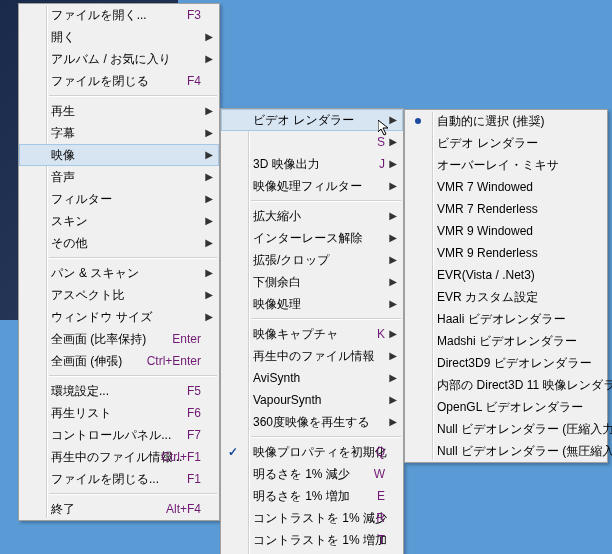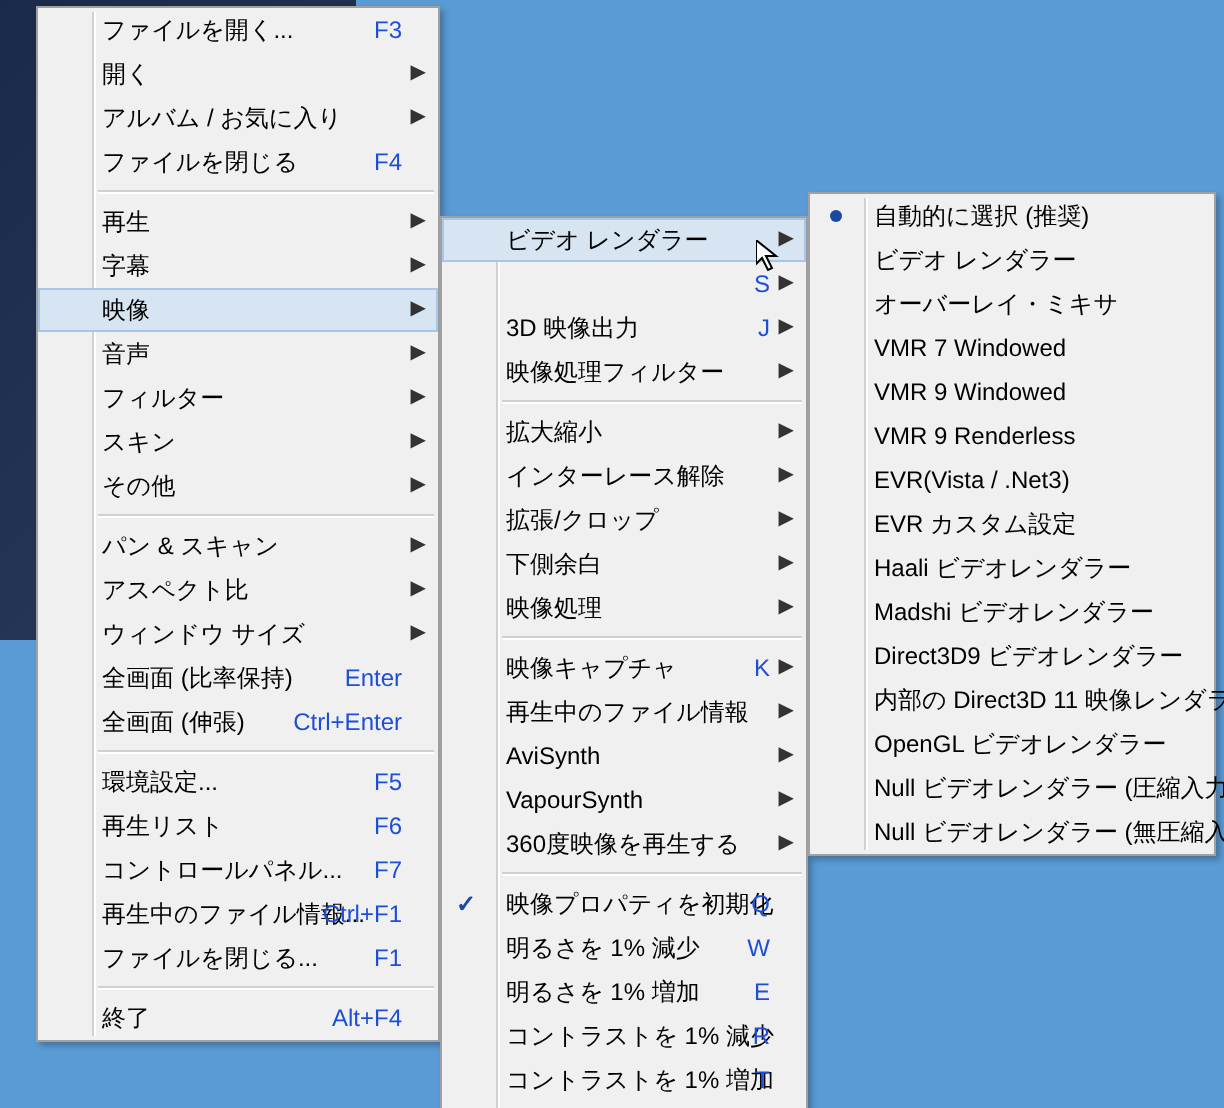--- a/index.html
+++ b/index.html
@@ -1,25 +1,25 @@
 <!DOCTYPE html>
 <html><head>
 <meta charset="utf-8">
 <style>
 html,body{margin:0;padding:0;font-family:"Meiryo UI","Yu Gothic UI","MS PGothic",sans-serif;font-size:12px;background:#5a9bd5;width:612px;height:554px;overflow:hidden}
 .bgimg{position:absolute;left:0;top:0;width:178px;height:320px;background:linear-gradient(135deg,#1a2a4a,#2a3a5a)}
 .menu{position:absolute;background:#f0f0f0;border:1px solid #a0a0a0;box-shadow:2px 2px 3px rgba(0,0,0,.25);padding:0}
 .menu1{left:18px;top:3px;width:200px}
 .menu2{left:220px;top:108px;width:182px}
-.menu3{left:404px;top:96px;width:202px}
+.menu3{left:404px;top:109px;width:202px}
 .gutter{position:absolute;left:27px;top:2px;bottom:2px;width:0;border-left:1px solid #d0d0d0;border-right:1px solid #fff}
 .item{position:relative;height:22px;line-height:22px;padding-left:32px;padding-right:6px;white-space:nowrap;cursor:default}
 .item.hl{background:#d7e4f2;outline:1px solid #a7c7e7;outline-offset:-1px}
 .sep{height:0;margin:3px 2px 3px 30px;border-top:1px solid #d0d0d0;border-bottom:1px solid #fff}
-.shc{position:absolute;right:18px;color:#1d4ed8}
+.shc{position:absolute;right:18px;color:#701a75}
 .sub{position:absolute;right:6px;top:0;font-size:10px;color:#333}
 .chk{position:absolute;left:7px;top:0;color:#1a4aa0;font-weight:bold}
 .dot{position:absolute;left:10px;top:8px;width:6px;height:6px;border-radius:50%;background:#1a4aa0}
 .cursor{position:absolute;left:378px;top:120px;pointer-events:none;z-index:10}
 </style>
 </head>
 <body>
 
 <div class="bgimg"></div>
 
@@ -86,20 +86,21 @@
     </div>
 </div>
 
 <div class="menu menu3">
 <div class="gutter"></div>
 <div>
       <div class="item"><span class="dot"></span><span>自動的に選択 (推奨)</span></div>
       <div class="item"><span>ビデオ レンダラー</span></div>
       <div class="item"><span>オーバーレイ・ミキサ</span></div>
       <div class="item"><span>VMR 7 Windowed</span></div>
+      <div class="item"><span>VMR 7 Renderless</span></div>
       <div class="item"><span>VMR 9 Windowed</span></div>
       <div class="item"><span>VMR 9 Renderless</span></div>
       <div class="item"><span>EVR(Vista / .Net3)</span></div>
       <div class="item"><span>EVR カスタム設定</span></div>
       <div class="item"><span>Haali ビデオレンダラー</span></div>
       <div class="item"><span>Madshi ビデオレンダラー</span></div>
       <div class="item"><span>Direct3D9 ビデオレンダラー</span></div>
       <div class="item"><span>内部の Direct3D 11 映像レンダラー</span></div>
       <div class="item"><span>OpenGL ビデオレンダラー</span></div>
       <div class="item"><span>Null ビデオレンダラー (圧縮入力)</span></div>

